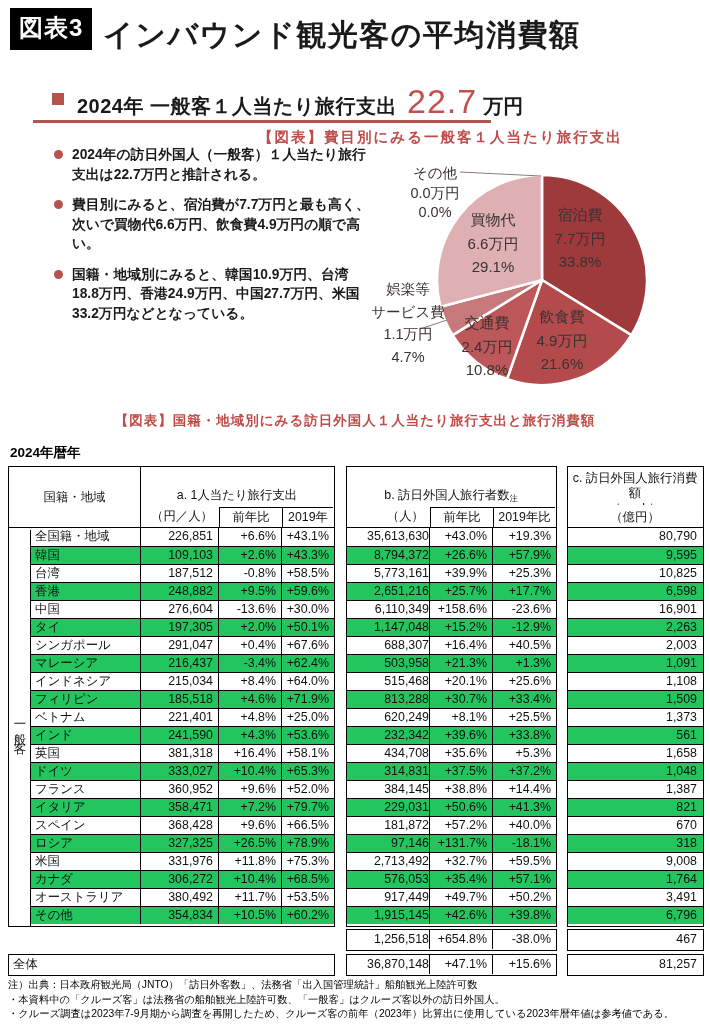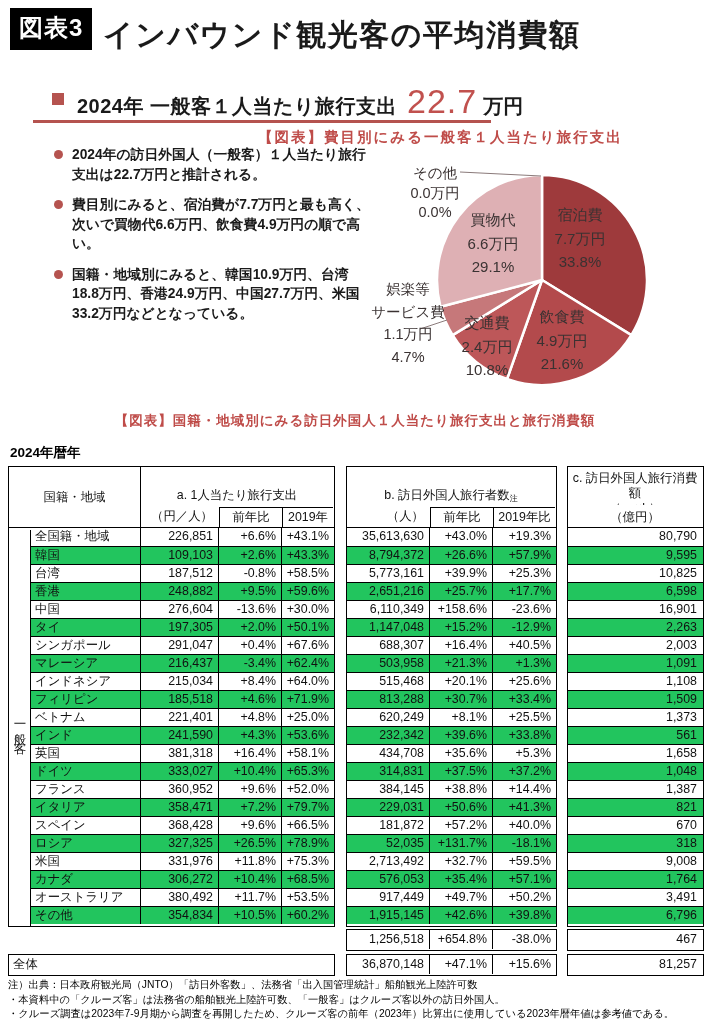--- a/index.html
+++ b/index.html
@@ -72,21 +72,21 @@
   #blockB .tbody, #blockC .tbody{ margin-left:0; }
 
   .row{ display:flex; height:18px; line-height:17px; }
   .row + .row{ border-top:1px solid #000; }
   .row.pink{ background:#22c55e; }
   .cell{ overflow:hidden; white-space:nowrap; }
   .c-name{ width:110px; padding-left:4px; border-right:1px solid #000; }
   .c-num { width:78px; text-align:right; padding-right:5px; border-right:1px solid #000; }
   .c-p1  { width:63px; text-align:right; padding-right:5px; border-right:1px solid #000; }
   .c-p2  { flex:1; text-align:right; padding-right:5px; }
-  .c-num2{ width:83px; text-align:right; padding-right:5px; border-right:1px solid #000; }
+  .c-num2{ width:83px; text-align:right; border-right:1px solid #000; }
   .c-p1b { width:63px; text-align:right; padding-right:5px; border-right:1px solid #000; }
   .c-p2b { flex:1; text-align:right; padding-right:5px; }
   .c-c   { flex:1; text-align:right; padding-right:6px; }
   .c-label{ width:132px; padding-left:4px; border-right:1px solid #000; }
   .c-label.full{ flex:1; border-right:none; }
 
   .mini{ position:absolute; border:1.5px solid #000; background:#fff; }
   .mini .row{ height:19px; line-height:18px; }
   #cruiseA{ left:0; top:463px; width:327px; height:22px; }
   #cruiseB{ left:338px; top:463px; width:211px; height:22px; }
@@ -402,21 +402,21 @@
             <div class="cell c-num2">229,031</div>
             <div class="cell c-p1b">+50.6%</div>
             <div class="cell c-p2b">+41.3%</div>
           </div>
           <div class="row">
             <div class="cell c-num2">181,872</div>
             <div class="cell c-p1b">+57.2%</div>
             <div class="cell c-p2b">+40.0%</div>
           </div>
           <div class="row pink">
-            <div class="cell c-num2">52,035</div>
+            <div class="cell c-num2">97,146</div>
             <div class="cell c-p1b">+131.7%</div>
             <div class="cell c-p2b">-18.1%</div>
           </div>
           <div class="row">
             <div class="cell c-num2">2,713,492</div>
             <div class="cell c-p1b">+32.7%</div>
             <div class="cell c-p2b">+59.5%</div>
           </div>
           <div class="row pink">
             <div class="cell c-num2">576,053</div>

